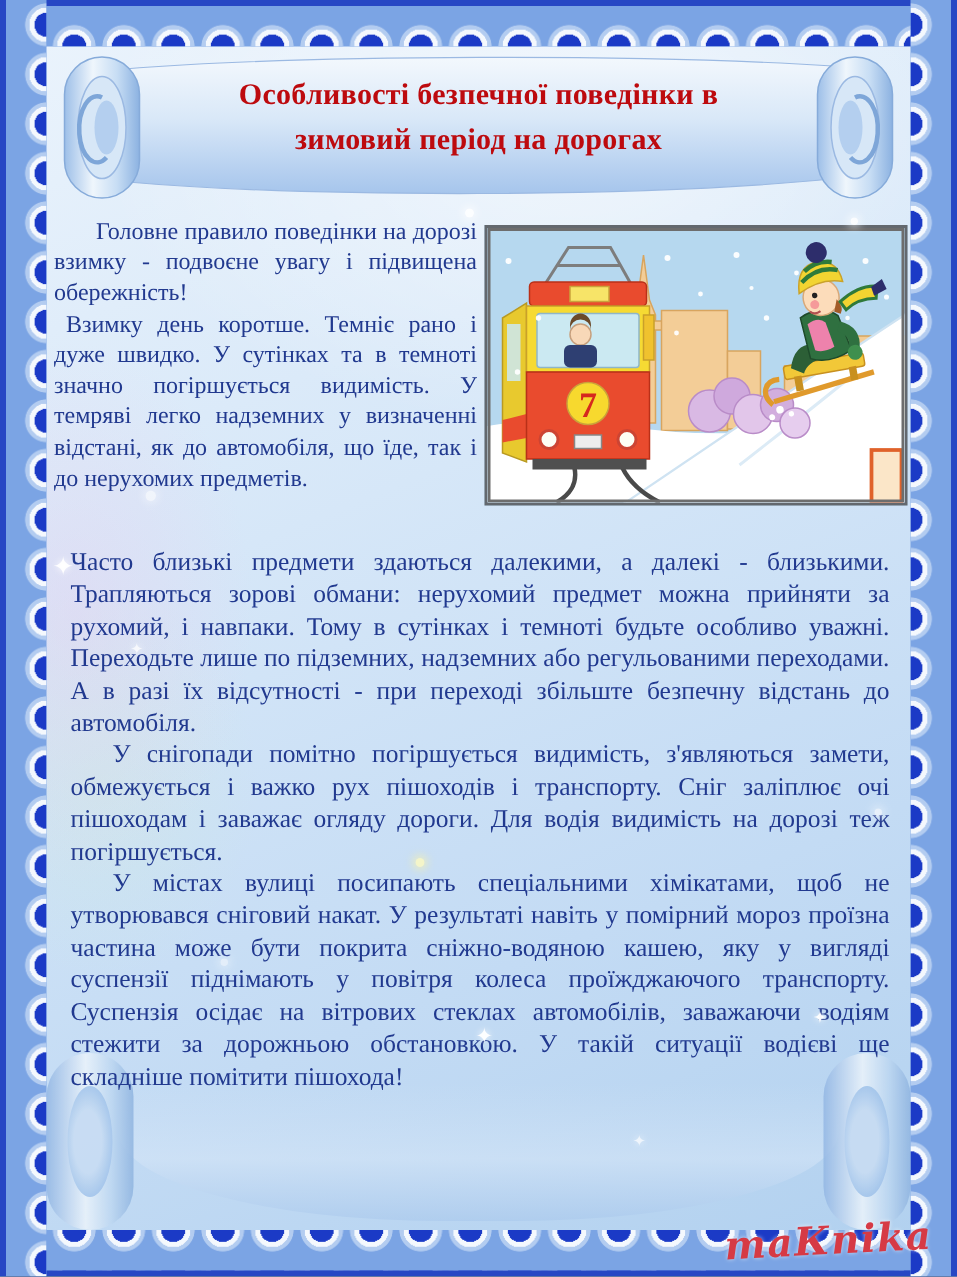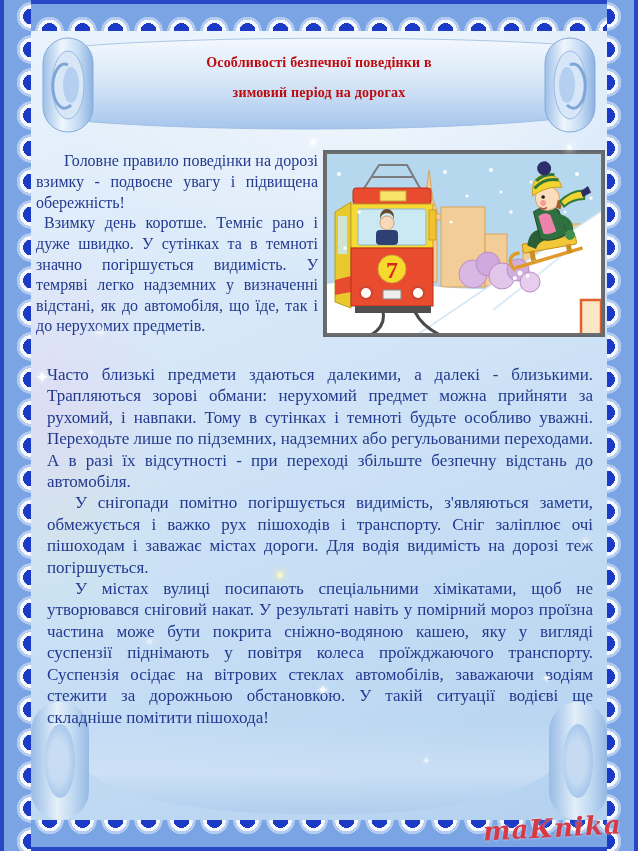--- a/index.html
+++ b/index.html
@@ -33,26 +33,26 @@
       radial-gradient(ellipse 150px 190px at 7% 62%, rgba(205,238,214,.30), rgba(205,238,214,0) 70%),
       radial-gradient(ellipse 420px 260px at 60% 8%, rgba(255,255,255,.55), rgba(255,255,255,0) 75%),
       linear-gradient(158deg, #eaf3fc 0%, #d6e7f8 38%, #c3dbf4 72%, #b2d1ef 100%);
     overflow:hidden;
   }
   
   .banner { position:relative; margin:4px 10px 0 10px; height:104px; }
   .banner svg { position:absolute; inset:0; }
   .title {
     position:absolute; inset:0; padding-top:17px; text-align:center; z-index:2;
-    color:#bd0a0e; font-weight:bold; font-size:14px; line-height:30px;
+    color:#bd0a0e; font-weight:bold; font-size:20px; line-height:30px;
     letter-spacing:.2px;
   }
   
   .content { position:relative; z-index:2; }
-  .intro-row { display:flex; align-items:flex-end; padding:3px 6px 0 9px; }
+  .intro-row { display:flex; align-items:center; padding:3px 6px 0 9px; }
   .intro-text {
     width:288px; color:#21398f; font-size:16px; line-height:1.29;
     text-align:justify;
   }
   .intro-text p { margin:0; }
   .ind { text-indent:28px; }
   .ind-s { text-indent:8px; }
   .pic {
     width:278px; height:183px; margin-left:5px; margin-top:12px;
     border:2px solid #63686e; background:#b6d8ef; flex:none;
@@ -257,20 +257,20 @@
               <circle cx="256" cy="84" r="1.6"></circle>
                 <circle cx="176" cy="40" r="1.4"></circle>
             </g>
             <rect x="1" y="1" width="276" height="181" fill="none" stroke="#6d6d6d" stroke-width="2"></rect>
           </svg>
         </div>
       </div>
 
       <div class="bodytext">
         <p>Часто близькі предмети здаються далекими, а далекі - близькими. Трапляються зорові обмани: нерухомий предмет можна прийняти за рухомий, і навпаки. Тому в сутінках і темноті будьте особливо уважні. Переходьте лише по підземних, надземних або регульованими переходами. А в разі їх відсутності - при переході збільште безпечну відстань до автомобіля.</p>
-        <p class="ind">У снігопади помітно погіршується видимість, з'являються замети, обмежується і важко рух пішоходів і транспорту. Сніг заліплює очі пішоходам і заважає містах дороги. Для водія видимість на дорозі теж погіршується.</p>
+        <p class="ind">У снігопади помітно погіршується видимість, з'являються замети, обмежується і важко рух пішоходів і транспорту. Сніг заліплює очі пішоходам і заважає огляду дороги. Для водія видимість на дорозі теж погіршується.</p>
         <p class="ind">У містах вулиці посипають спеціальними хімікатами, щоб не утворювався сніговий накат. У результаті навіть у помірний мороз проїзна частина може бути покрита сніжно-водяною кашею, яку у вигляді суспензії піднімають у повітря колеса проїжджаючого транспорту. Суспензія осідає на вітрових стеклах автомобілів, заважаючи водіям стежити за дорожньою обстановкою. У такій ситуації водієві ще складніше помітити пішохода!</p>
       </div>
     </div>
   </div>
 
   <div class="watermark">maКnika</div>
 </div>
 
 </body></html>

